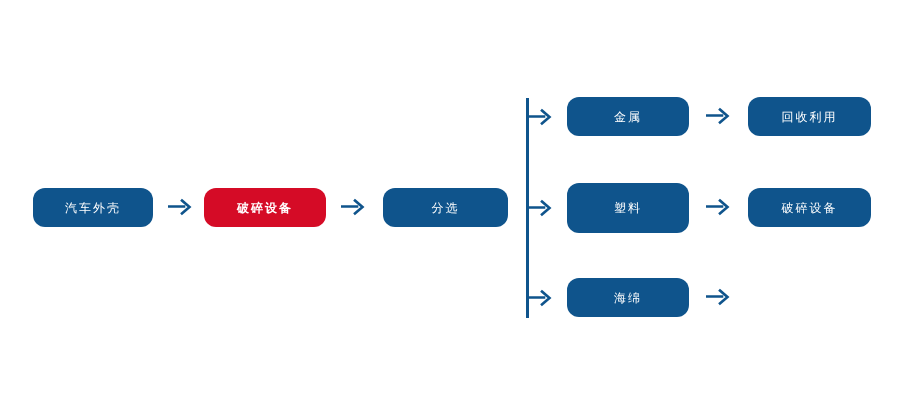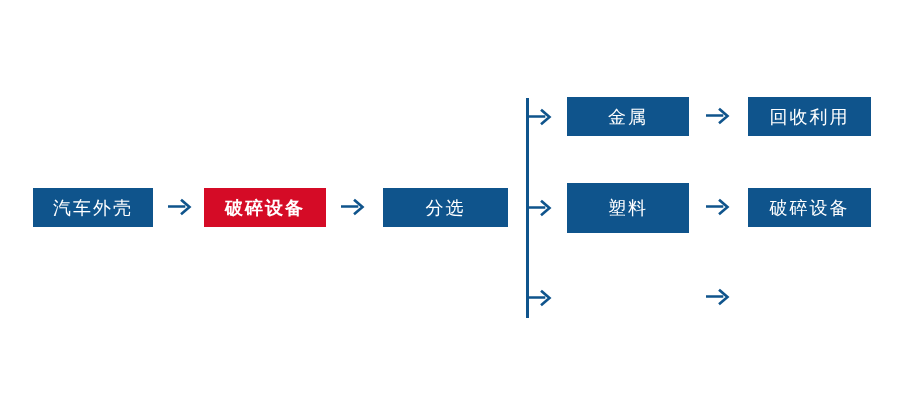--- a/index.html
+++ b/index.html
@@ -16,25 +16,26 @@
     height: 411px;
     background: #ffffff;
     overflow: hidden;
   }
   .node {
     position: absolute;
     display: flex;
     align-items: center;
     justify-content: center;
     color: #ffffff;
-    font-size: 18px;
+    font-size: 12px;
     letter-spacing: 2px;
     line-height: 1;
     white-space: nowrap;
     box-sizing: border-box;
+    border-radius: 12px;
     -webkit-font-smoothing: antialiased;
   }
   .node.blue  { background: #0f548c; }
   .node.red   { background: #d50b26; font-weight: bold; }
 
   
   .arrow {
     position: absolute;
     height: 18px;
     display: block;
@@ -121,20 +122,23 @@
   <div class="node blue" style="left:748px; top:188px; width:123px; height:39px;">
     <span>破碎设备</span>
   </div>
 
   <div class="branch-arrow" style="left:528px; top:289px;">
     <svg width="24" height="18" viewBox="0 0 24 18" aria-hidden="true">
       <path d="M0 8.5 H16 M14 2.5 L21.5 9 L14 15.5" fill="none" stroke="#0f548c" stroke-width="2.6" stroke-linecap="square" stroke-linejoin="miter"></path>
     </svg>
   </div>
 
+  <div class="node blue" style="left:567px; top:278px; width:122px; height:39px;">
+    <span>海绵</span>
+  </div>
 
   <div class="arrow" style="left:706px; top:288px; width:24px;">
     <svg width="24" height="18" viewBox="0 0 24 18" aria-hidden="true">
       <path d="M0 8.5 H16 M14 2.5 L21.5 9 L14 15.5" fill="none" stroke="#0f548c" stroke-width="2.6" stroke-linecap="square" stroke-linejoin="miter"></path>
     </svg>
   </div>
 
 
 </div>
 

